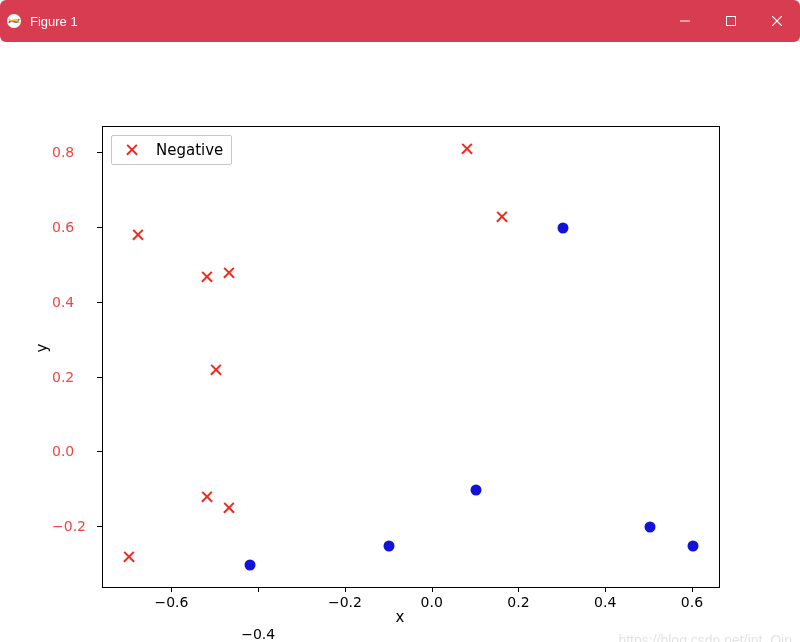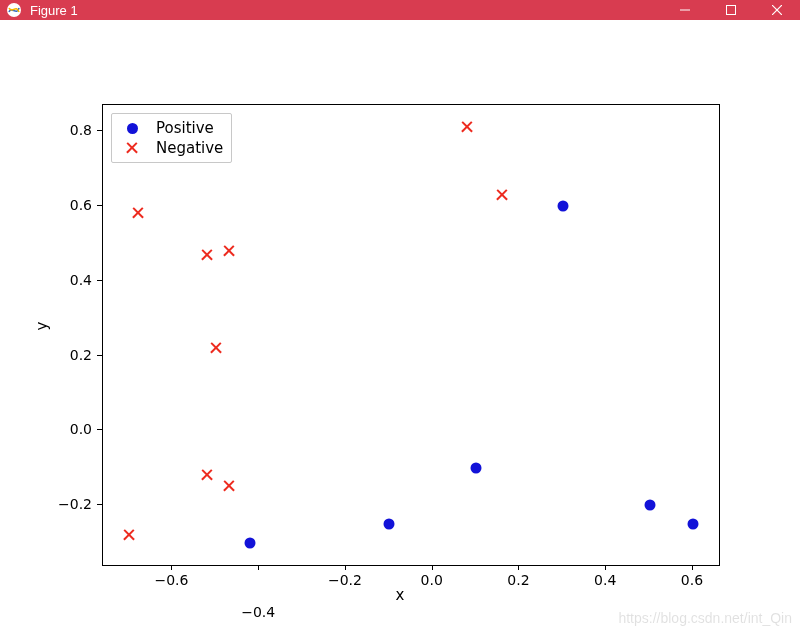--- a/index.html
+++ b/index.html
@@ -7,27 +7,28 @@
     padding: 0;
     width: 800px;
     height: 642px;
     font-family: Arial, sans-serif;
     background: #ffffff;
     overflow: hidden;
     position: relative;
   }
   
   .titlebar {
-    height: 20px;
+    height: 42px;
     background: #d83c50;
     display: flex;
     align-items: center;
     color: #ffffff;
     font-size: 13px;
     user-select: none;
+    border-radius: 6px;
   }
   .titlebar .app-icon {
     width: 16px;
     height: 16px;
     margin: 0 6px 0 6px;
   }
   .titlebar .title-text {
     flex: 1;
     padding-left: 2px;
   }
@@ -87,23 +88,23 @@
     position: absolute;
     font-family: "DejaVu Sans", Arial, sans-serif;
     font-size: 14px;
     color: #000;
     transform: translateX(-50%);
   }
   .tick-label-y {
     position: absolute;
     font-family: "DejaVu Sans", Arial, sans-serif;
     font-size: 14px;
-    color: #000000;
+    color: #ef4444;
     transform: translateY(-50%);
-    text-align: right;
+    text-align: left;
     width: 40px;
   }
   .tick-mark {
     position: absolute;
     background: #000;
   }
   .marker-dot {
     position: absolute;
     width: 11px;
     height: 11px;
@@ -189,26 +190,20 @@
       <line x1="0" y1="0" x2="10" y2="10" stroke="#ffffff" stroke-width="1.2"></line>
       <line x1="10" y1="0" x2="0" y2="10" stroke="#ffffff" stroke-width="1.2"></line>
     </svg>
   </div>
 </div>
 
 <div class="figure-area">
   <div class="ylabel">y</div>
   <div class="axes" id="axes">
     <div class="legend">
-      <div class="legend-row">
-        <span class="legend-swatch">
-          <span style="width:11px;height:11px;border-radius:50%;background:#1212d8;display:inline-block;"></span>
-        </span>
-        <span>Positive</span>
-      </div>
       <div class="legend-row">
         <span class="legend-swatch">
           <span class="marker-x" style="position:relative;transform:none;"></span>
         </span>
         <span>Negative</span>
       </div>
     </div>
   <div class="marker-dot" style="background: rgb(18, 18, 216); left: 459.831px; top: 100.976px;"></div>
       <div class="marker-dot" style="background: rgb(18, 18, 216); left: 373.07px; top: 362.764px;"></div>
       <div class="marker-dot" style="background: rgb(18, 18, 216); left: 286.31px; top: 418.862px;"></div>

